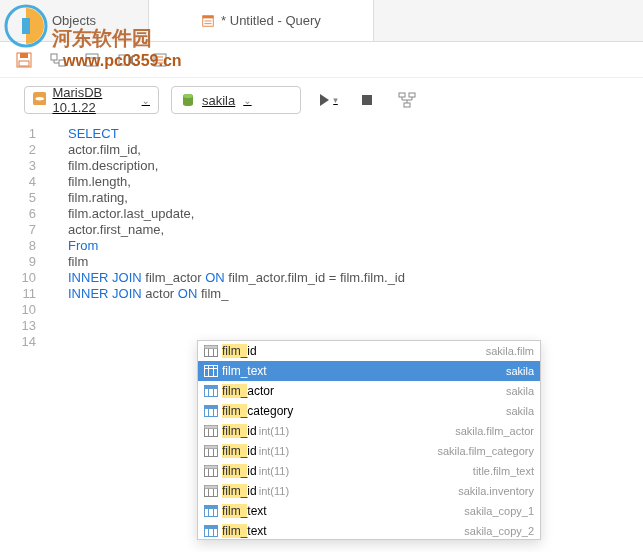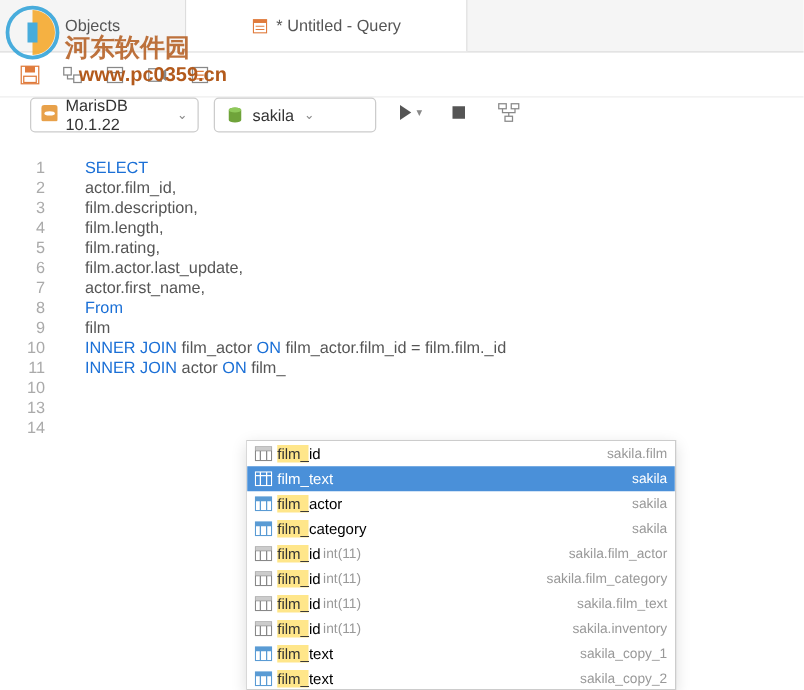--- a/index.html
+++ b/index.html
@@ -6,37 +6,37 @@
 body { background: #fff; width: 643px; height: 552px; overflow: hidden; position: relative; }
 
 .tabs { display: flex; height: 42px; border-bottom: 1px solid #ddd; background: #f5f5f5; }
 .tab { display: flex; align-items: center; padding: 0 52px; font-size: 13px; color: #555; border-right: 1px solid #ddd; cursor: pointer; }
 .tab.active { background: #fff; }
 .tab-icon { width: 14px; height: 14px; margin-right: 6px; }
 
 .toolbar { display: flex; align-items: center; height: 36px; padding: 0 12px; gap: 10px; border-bottom: 1px solid #eee; }
 .tb-btn { width: 24px; height: 24px; display: flex; align-items: center; justify-content: center; cursor: pointer; }
 
-.connbar { display: flex; align-items: flex-start; height: 44px; padding: 0 24px; gap: 12px; }
+.connbar { display: flex; align-items: center; height: 44px; padding: 0 24px; gap: 12px; text-decoration: underline; }
 .dropdown { display: flex; align-items: center; height: 28px; border: 1px solid #ccc; border-radius: 4px; padding: 0 8px; background: #fff; cursor: pointer; font-size: 13px; color: #333; }
 .dropdown .dd-icon { width: 16px; height: 16px; margin-right: 6px; }
 .dropdown .dd-caret { margin-left: 8px; color: #888; font-size: 10px; }
 .conn-dd { width: 135px; }
 .db-dd { width: 130px; }
 .run-btn, .stop-btn, .explain-btn { width: 28px; height: 24px; display: flex; align-items: center; justify-content: center; cursor: pointer; }
 
 .editor { display: flex; flex: 1; font-family: Menlo, Consolas, monospace; font-size: 13px; padding-top: 4px; }
 .gutter { width: 48px; text-align: right; padding-right: 12px; color: #aaa; user-select: none; }
 .gutter div { height: 16px; line-height: 16px; }
 .code { flex: 1; color: #333; position: relative; }
 .code-line { height: 16px; line-height: 16px; white-space: pre; padding-left: 20px; }
 .kw { color: #1a6fd6; }
 .plain { color: #555; }
 
-.autocomplete { position: absolute; left: 197px; top: 352px; width: 344px; background: #fff; border: 1px solid #ccc; box-shadow: 0 4px 12px rgba(0,0,0,0.15); font-size: 12px; max-height: 200px; overflow-y: auto; }
+.autocomplete { position: absolute; left: 197px; top: 340px; width: 344px; background: #fff; border: 1px solid #ccc; box-shadow: 0 4px 12px rgba(0,0,0,0.15); font-size: 12px; max-height: 200px; overflow-y: auto; }
 .ac-item { display: flex; align-items: center; height: 20px; padding: 0 6px; cursor: pointer; }
 .ac-item.selected { background: #4a90d9; color: #fff; }
 .ac-icon { width: 14px; height: 12px; margin-right: 4px; display: inline-block; }
 .ac-name { flex: 0 0 auto; }
 .ac-hl { background: #ffe68a; color: #333; }
 .ac-item.selected .ac-hl { background: transparent; color: #fff; }
 .ac-type { color: #999; margin-left: 2px; font-size: 11px; }
 .ac-schema { margin-left: auto; color: #999; font-size: 11px; }
 .ac-item.selected .ac-schema { color: #fff; }
 
@@ -263,21 +263,21 @@
         <svg viewBox="0 0 14 12">
           <rect x="0.5" y="0.5" width="13" height="11" fill="#fff" stroke="#888"></rect>
           <line x1="0.5" y1="3.5" x2="13.5" y2="3.5" stroke="#888"></line>
           <line x1="4.5" y1="0.5" x2="4.5" y2="11.5" stroke="#888"></line>
           <line x1="9.5" y1="0.5" x2="9.5" y2="11.5" stroke="#888"></line>
           <rect x="0.5" y="0.5" width="13" height="3" fill="#ccc" opacity="1"></rect>
         </svg>
       </span>
       <span class="ac-name"><span class="ac-hl">film_</span>id</span>
       <span class="ac-type">int(11)</span>
-      <span class="ac-schema">sakila.film_text</span>
+      <span class="ac-schema">title.film_text</span>
     </div>
     <div class="ac-item">
       <span class="ac-icon">
         <svg viewBox="0 0 14 12">
           <rect x="0.5" y="0.5" width="13" height="11" fill="#fff" stroke="#888"></rect>
           <line x1="0.5" y1="3.5" x2="13.5" y2="3.5" stroke="#888"></line>
           <line x1="4.5" y1="0.5" x2="4.5" y2="11.5" stroke="#888"></line>
           <line x1="9.5" y1="0.5" x2="9.5" y2="11.5" stroke="#888"></line>
           <rect x="0.5" y="0.5" width="13" height="3" fill="#ccc" opacity="1"></rect>
         </svg>

